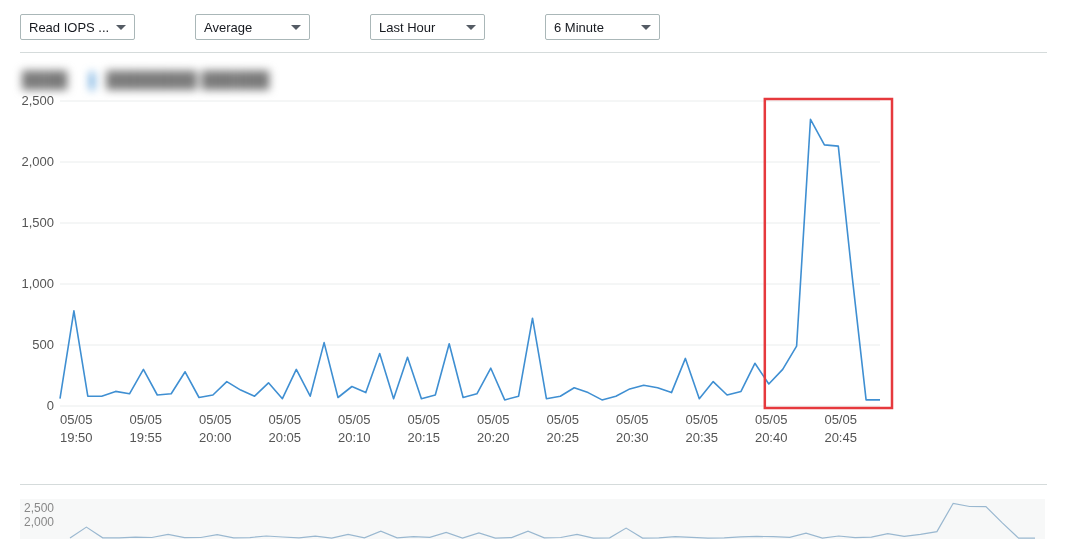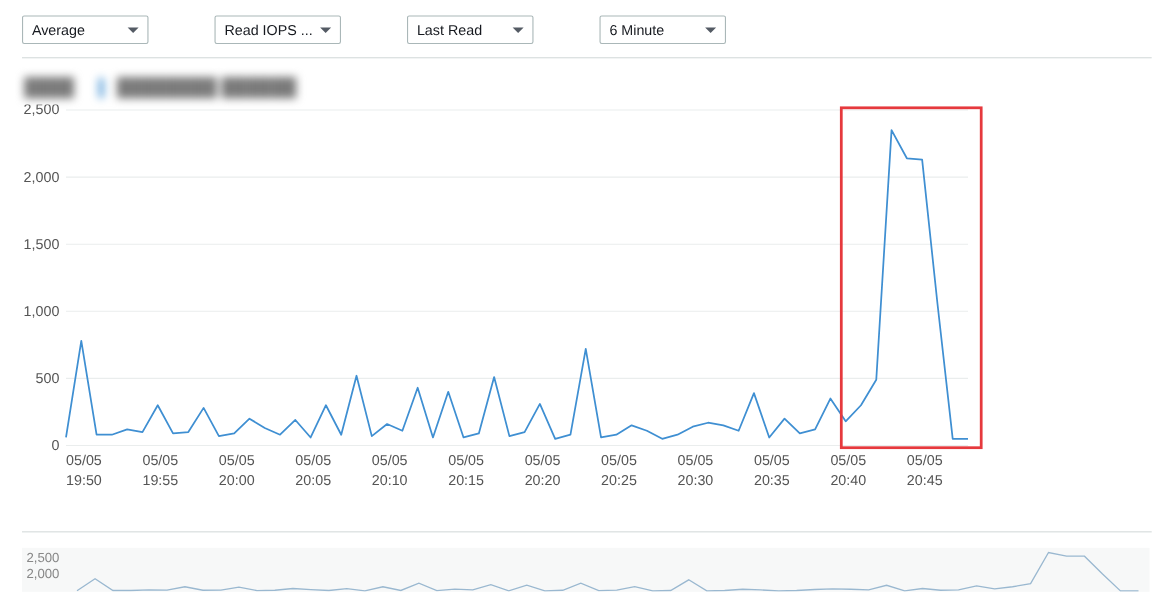--- a/index.html
+++ b/index.html
@@ -91,29 +91,29 @@
     position: absolute;
     left: 4px; top: 2px;
     font-size: 12px; color: #888; line-height: 14px;
   }
 </style>
 </head>
 <body>
 
 <div class="toolbar">
   <div class="dropdown">
+    <span>Read IOPS ...</span>
+    <span class="caret"></span>
+  </div>
+  <div class="dropdown">
     <span>Average</span>
     <span class="caret"></span>
   </div>
   <div class="dropdown">
-    <span>Read IOPS ...</span>
-    <span class="caret"></span>
-  </div>
-  <div class="dropdown">
-    <span>Last Read</span>
+    <span>Last Hour</span>
     <span class="caret"></span>
   </div>
   <div class="dropdown">
     <span>6 Minute</span>
     <span class="caret"></span>
   </div>
 </div>
 
 <div class="legend">
   <span>████</span>

